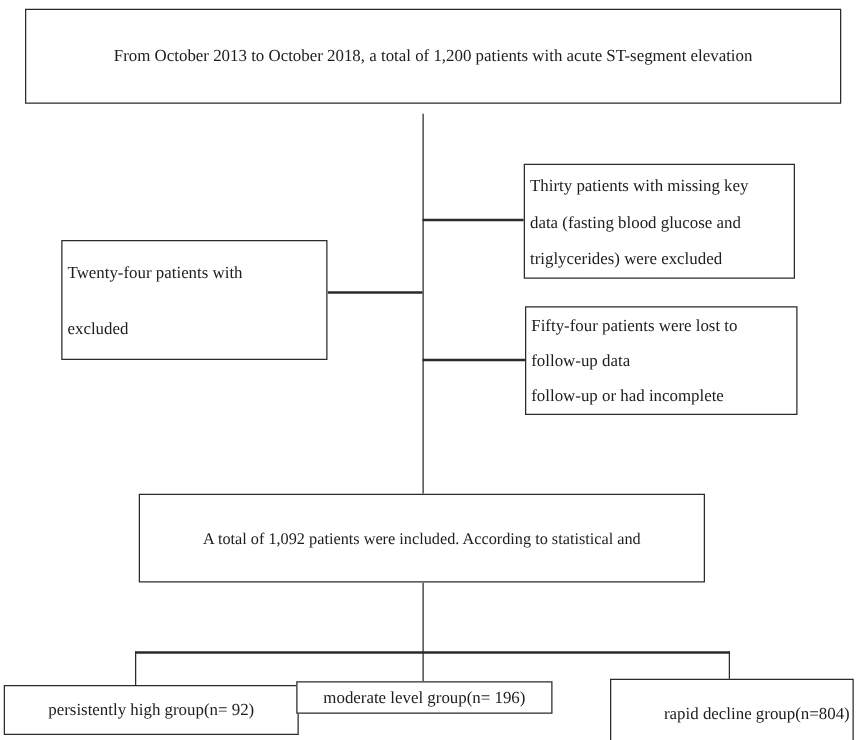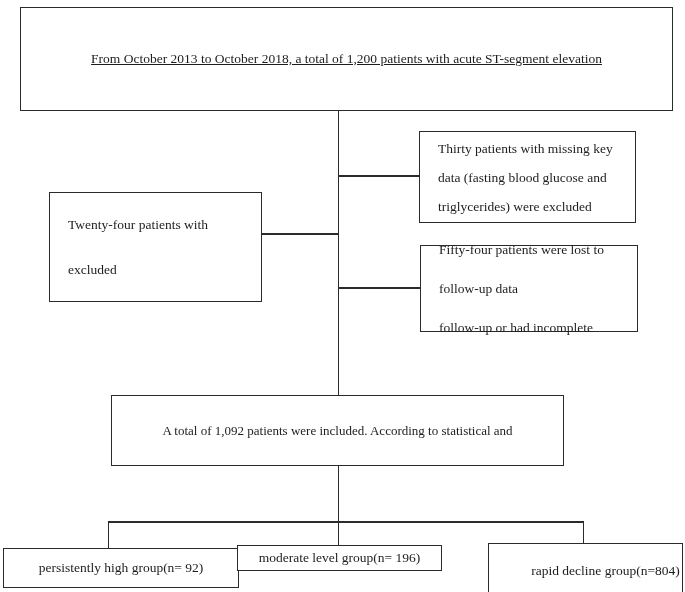--- a/index.html
+++ b/index.html
@@ -25,26 +25,26 @@
     position: absolute;
     box-sizing: border-box;
     border: 1.5px solid var(--line);
     background: var(--bg);
     display: flex;
     flex-direction: column;
     justify-content: center;
   }
   .box .ln { white-space: nowrap; }
   .center { align-items: center; text-align: center; }
-  .leftpad { align-items: flex-start; text-align: left; padding-left: 18px; }
+  .leftpad { align-items: flex-start; text-align: left; padding-left: 4px; }
 
-  .box-enrollment   { left: 20px;  top: 7px;   width: 653px; height: 104px; font-size: 13.5px; line-height: 30px; text-decoration: underline; }
+  .box-enrollment   { left: 20px;  top: 7px;   width: 653px; height: 76px; font-size: 13.5px; line-height: 30px; }
   .box-thirty       { left: 419px; top: 131px; width: 217px; height: 92px; font-size: 13.5px; line-height: 29px; }
-  .box-twentyfour   { left: 49px;  top: 192px; width: 213px; height: 110px; font-size: 13.5px; line-height: 29px; gap: 16px; }
-  .box-fiftyfour    { left: 420px; top: 245px; width: 218px; height: 87px; font-size: 13.5px; line-height: 28px; gap: 11px; }
+  .box-twentyfour   { left: 49px;  top: 192px; width: 213px; height: 96px; font-size: 13.5px; line-height: 29px; gap: 16px; }
+  .box-fiftyfour    { left: 420px; top: 245px; width: 218px; height: 87px; font-size: 13.5px; line-height: 28px; }
   .box-included     { left: 111px; top: 395px; width: 453px; height: 71px; font-size: 13px;   line-height: 29px; }
   .box-group-high   { left: 3px;   top: 548px; width: 236px; height: 40px; font-size: 13.5px; }
   .box-group-mod    { left: 237px; top: 545px; width: 205px; height: 26px; font-size: 13.5px; }
   .box-group-rapid  { left: 488px; top: 543px; width: 195px; height: 56px; font-size: 13.5px; padding-left: 40px; }
 
   .cline { position: absolute; background: var(--line); }
   .v { width: 1.5px; }
   .h { height: 1.5px; }
 
   .v-spine-top    { left: 337.5px; top: 91px;  height: 304px; }

